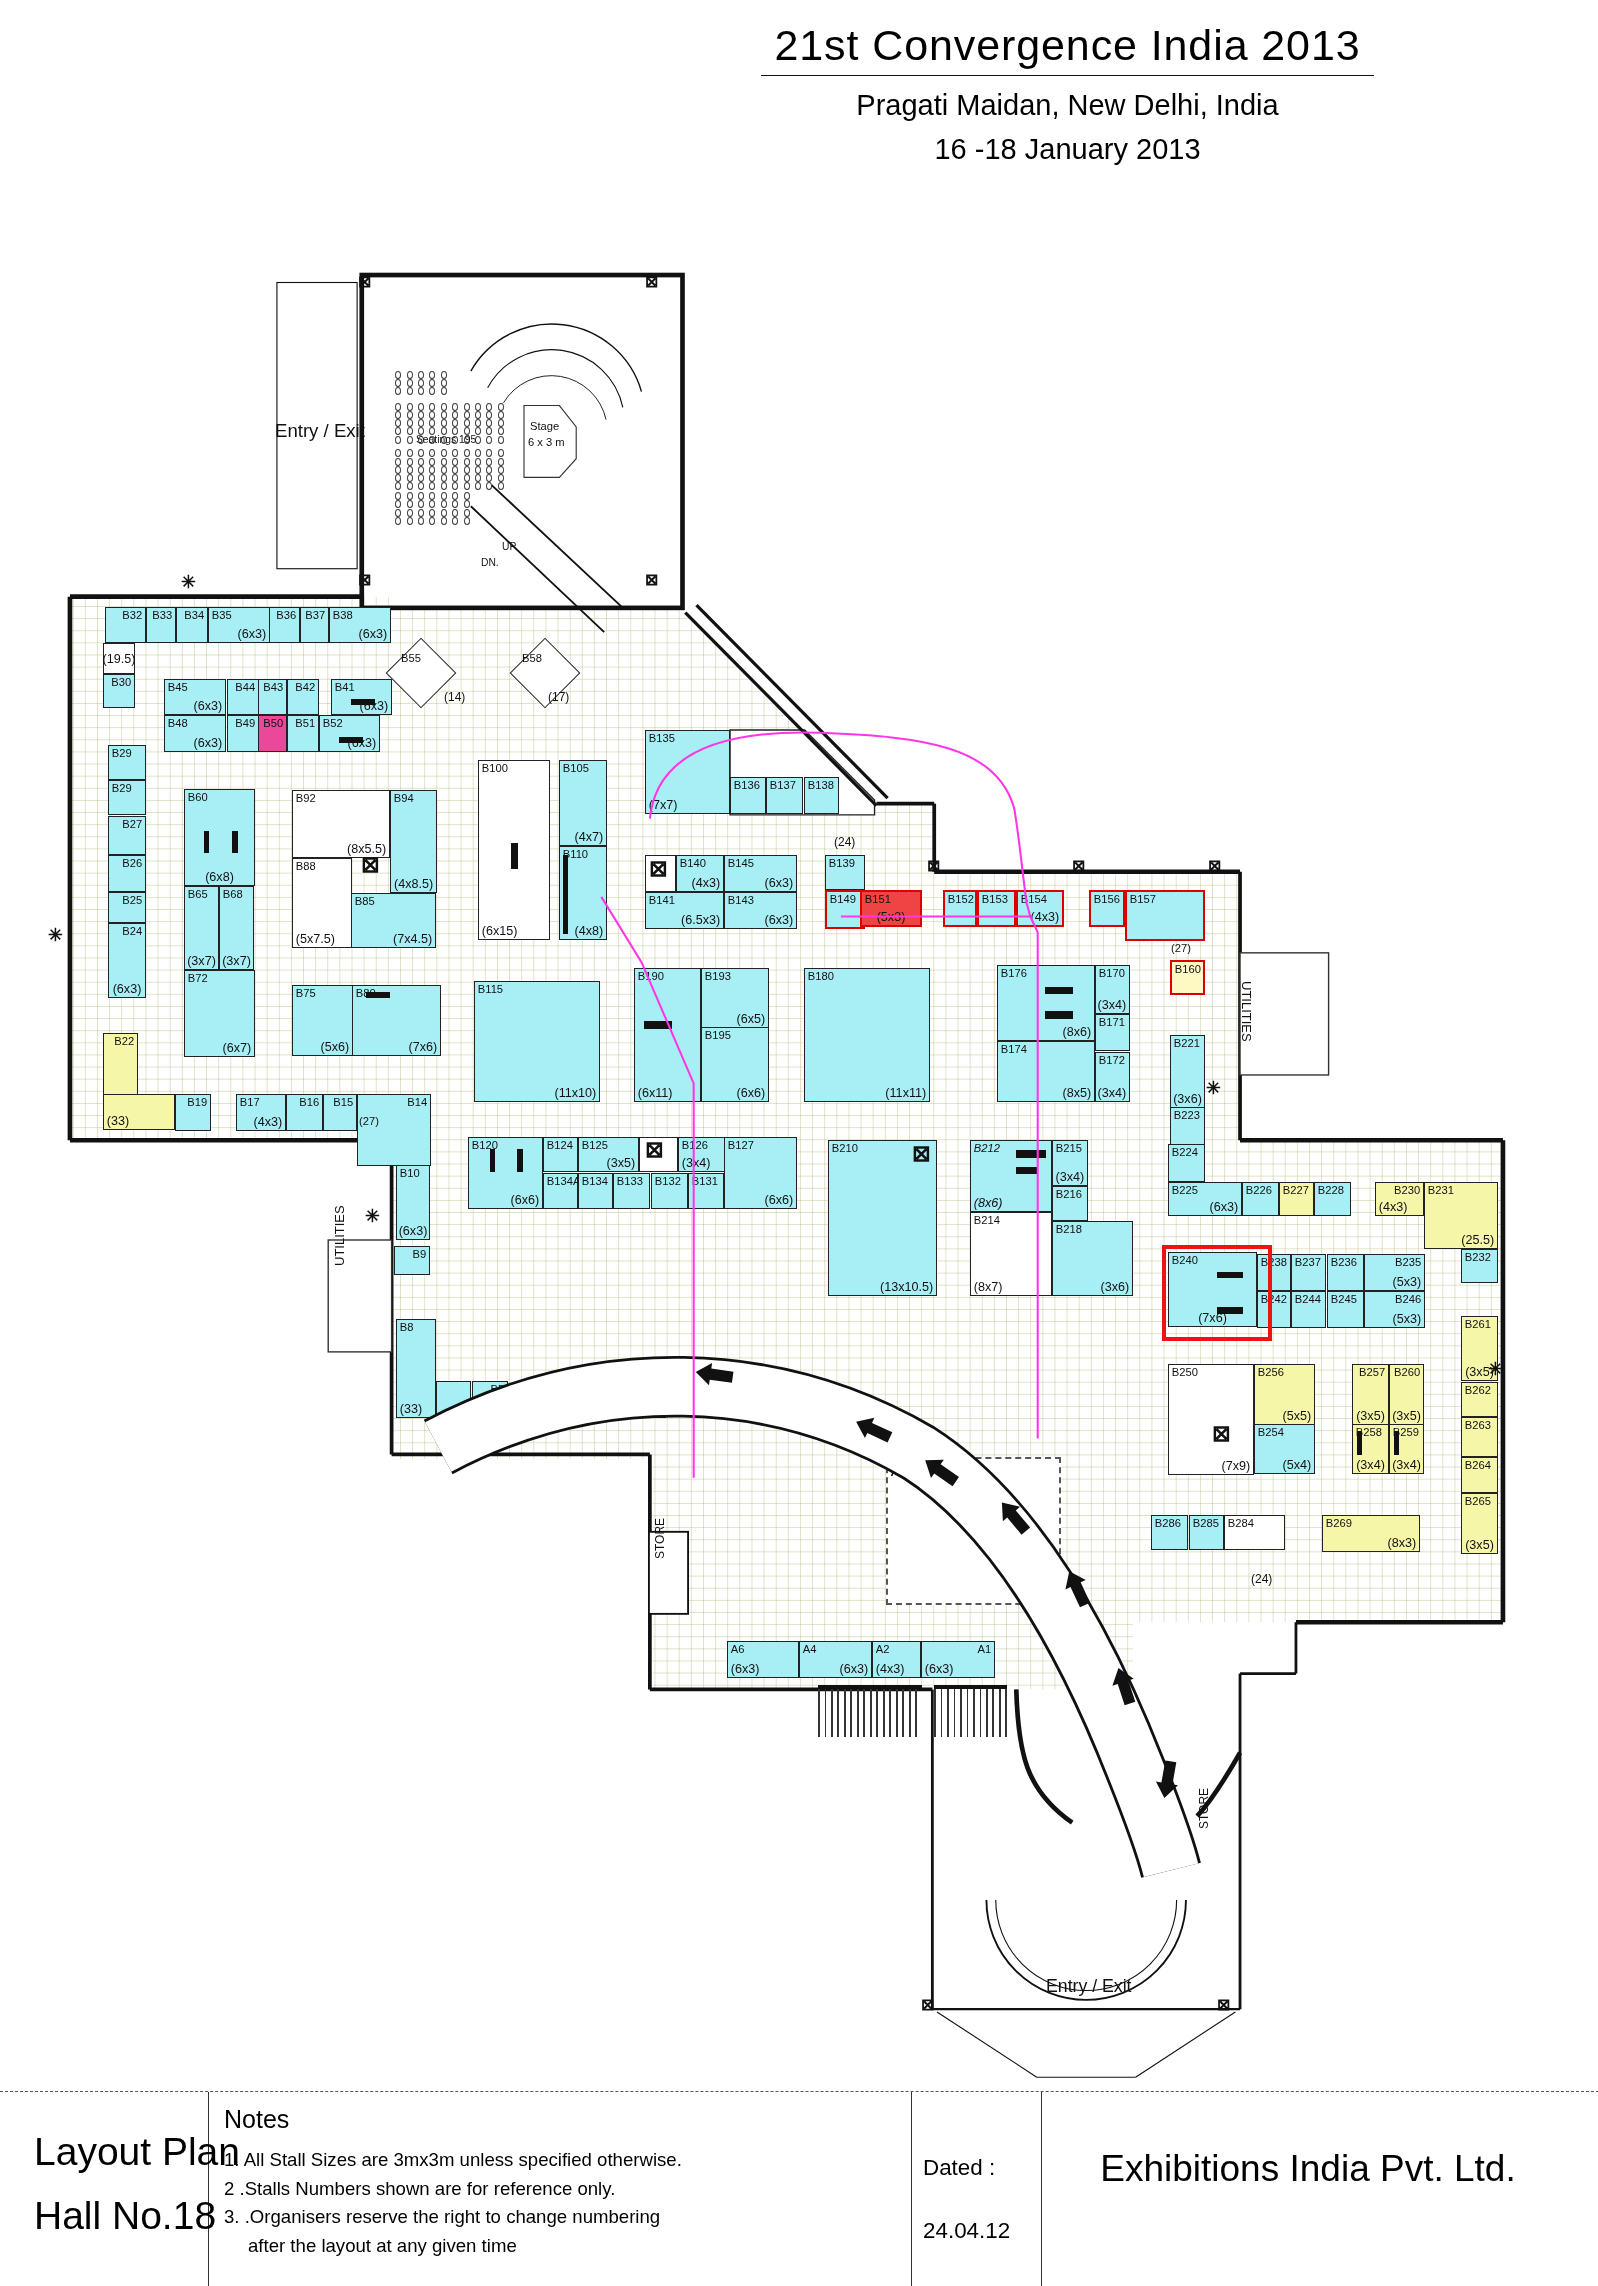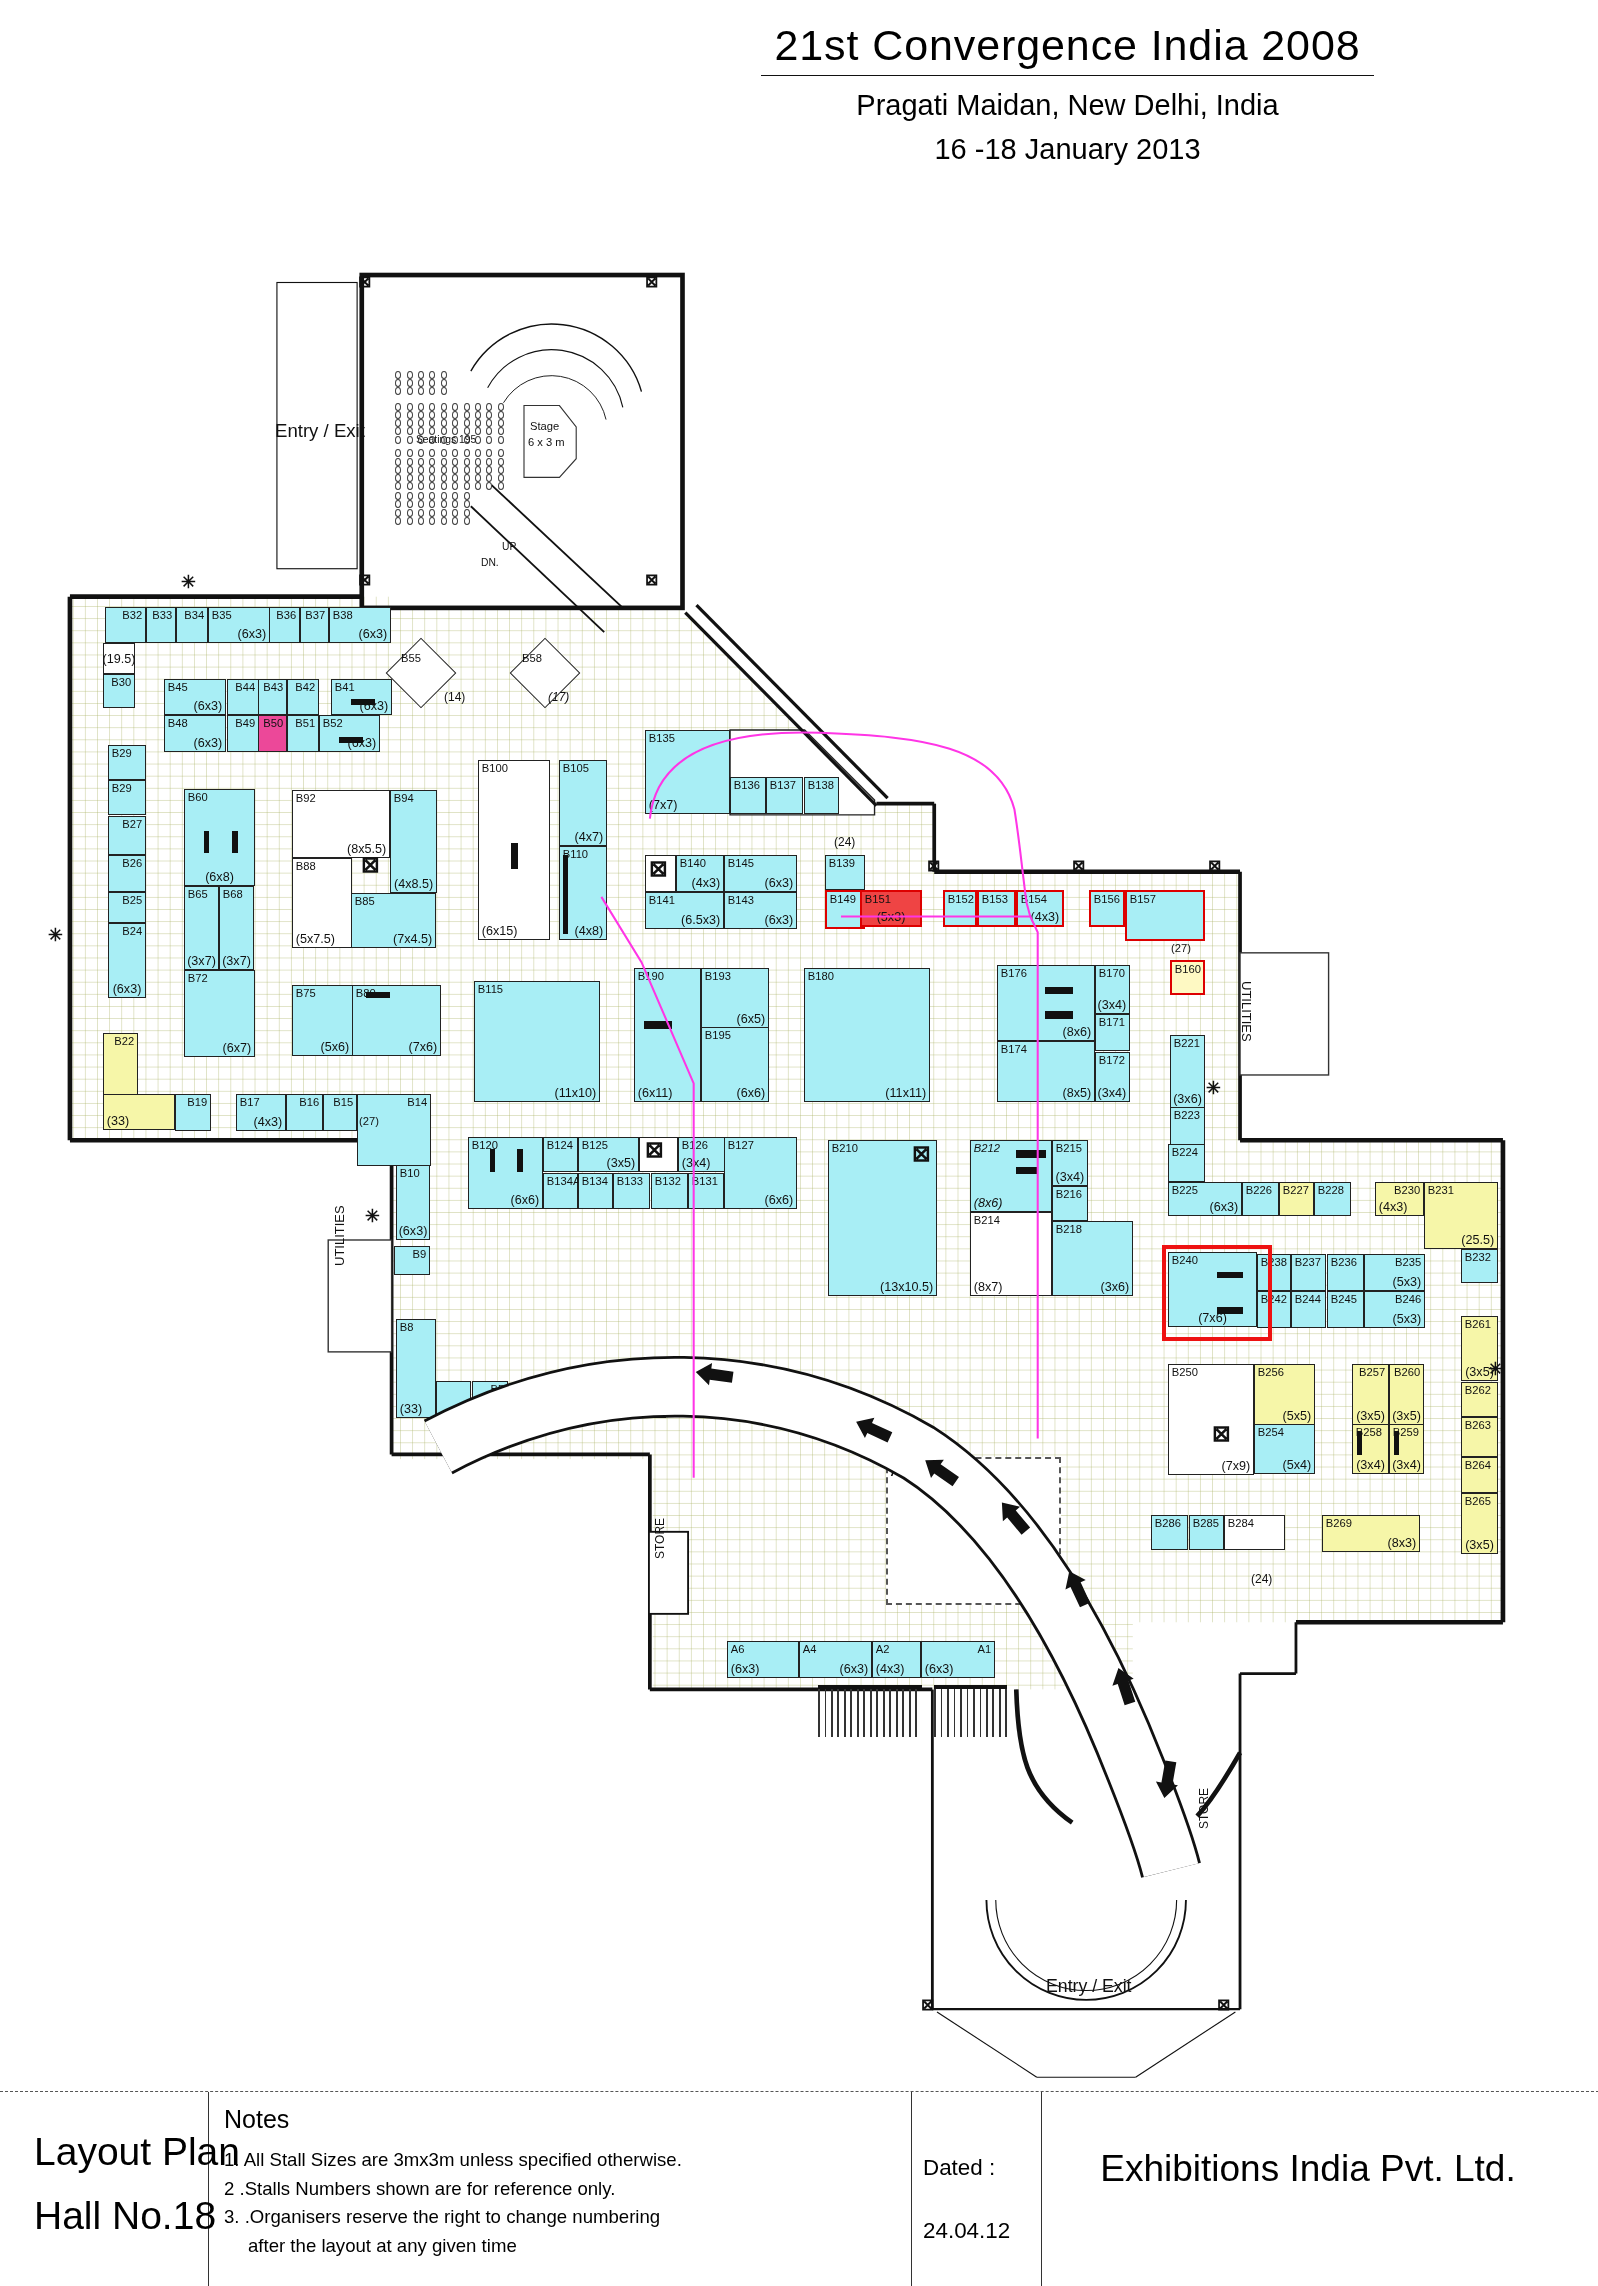--- a/index.html
+++ b/index.html
@@ -40,21 +40,21 @@
   #f-notes .nh{font-size:25px;margin-bottom:7.5px}
   #f-dated{position:absolute;left:923px;top:45px;width:107px;font-size:22.4px;line-height:2.8}
   #f-co{position:absolute;left:1041px;top:56px;width:534px;text-align:center;font-size:37px}
 </style>
 </head>
 <body>
 
 <div id="page">
 
   <div id="hdr">
-    <div class="t1">21st Convergence India 2008</div>
+    <div class="t1">21st Convergence India 2013</div>
     <div class="t2">Pragati Maidan, New Delhi, India</div>
     <div class="t3">16 -18 January 2013</div>
   </div>
 
   <svg id="base" width="1599" height="2287" viewBox="0 0 1715 2453">
     <defs>
       <pattern id="grid" width="13" height="13" patternUnits="userSpaceOnUse">
         <path d="M13,0 L0,0 L0,13" fill="none" stroke="#a9b165" stroke-width="1" opacity="0.75"></path>
       </pattern>
     </defs>
@@ -786,21 +786,21 @@
       <span class="flabel" style="left: 275px; top: 420px; font-size: 18.6px;">Entry / Exit</span>
       <span class="flabel" style="left: 1046px; top: 1976px; font-size: 17.7px;">Entry / Exit</span>
       <span class="flabel" style="left: 416px; top: 434px; font-size: 10.3px;">Seatings 195</span>
       <span class="flabel" style="left: 530px; top: 420px; font-size: 11.2px;">Stage</span>
       <span class="flabel" style="left: 528px; top: 436px; font-size: 11.2px;">6 x 3 m</span>
       <span class="flabel" style="left: 502px; top: 541px; font-size: 10.3px;">UP</span>
       <span class="flabel" style="left: 481px; top: 557px; font-size: 10.3px;">DN.</span>
       <span class="flabel" style="left: 401px; top: 652px; font-size: 11.2px;">B55</span>
       <span class="flabel" style="left: 444px; top: 690px; font-size: 12px;">(14)</span>
       <span class="flabel" style="left: 522px; top: 652px; font-size: 11.2px;">B58</span>
-      <span class="flabel" style="left: 548px; top: 690px; font-size: 12px; font-style: italic;">(17)</span>
+      <span class="flabel" style="left: 548px; top: 690px; font-size: 12px;">(17)</span>
       <span class="flabel" style="left: 834px; top: 835px; font-size: 12px;">(24)</span>
       <span class="flabel" style="left: 1171px; top: 942px; font-size: 11.2px;">(27)</span>
       <span class="flabel" style="left: 359px; top: 1115px; font-size: 11.2px;">(27)</span>
       <span class="flabel" style="left: 1251px; top: 1572px; font-size: 12px;">(24)</span>
       <span class="flabel" style="left: 653px; top: 1559px; font-size: 12px; transform: rotate(-90deg); transform-origin: left top;">STORE</span>
       <span class="flabel" style="left: 1197px; top: 1829px; font-size: 12px; transform: rotate(-90deg); transform-origin: left top;">STORE</span>
       <span class="flabel" style="left: 1254px; top: 981px; font-size: 13px; transform: rotate(90deg); transform-origin: left top;">UTILITIES</span>
       <span class="flabel" style="left: 332px; top: 1266px; font-size: 13px; transform: rotate(-90deg); transform-origin: left top;">UTILITIES</span>
     </div>
 

